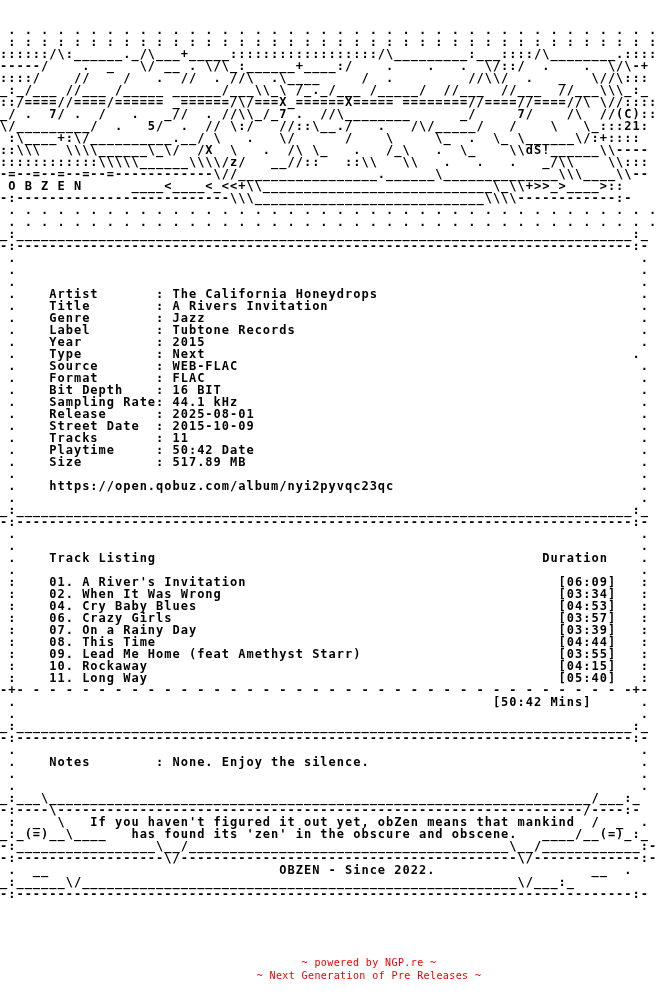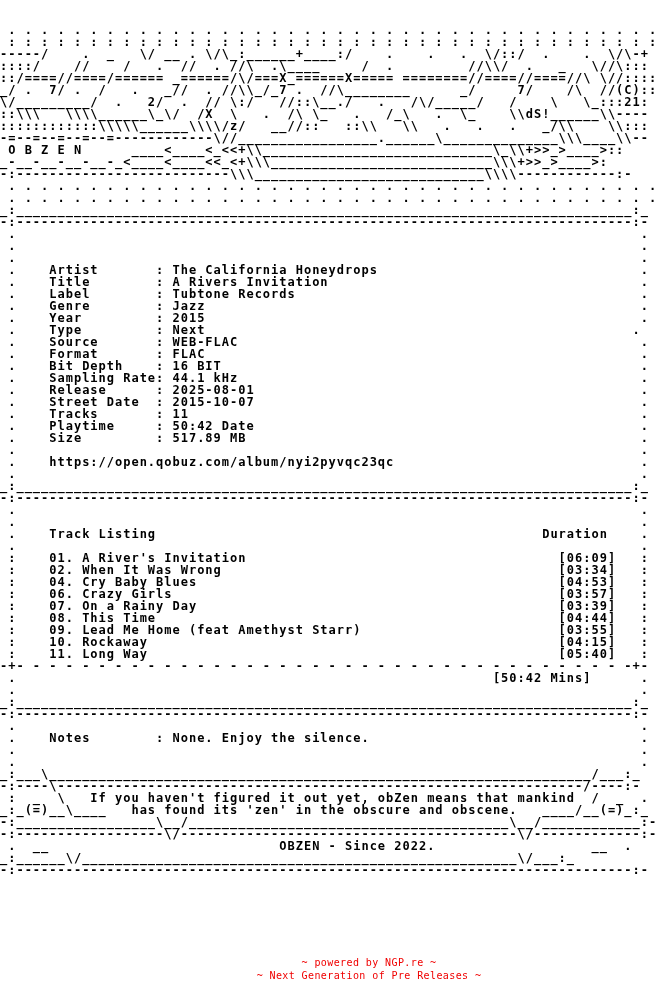--- a/index.html
+++ b/index.html
@@ -19,50 +19,52 @@
   #footer .fl{height:13px;line-height:13px;white-space:pre;}
 </style>
 </head>
 <body>
 
 <div id="nfo" style="color: rgb(0, 0, 0);">
     <div class="ln">&nbsp;</div>
     <div class="ln">&nbsp;</div>
     <div class="ln"> . . . . . . . . . . . . . . . . . . . . . . . . . . . . . . . . . . . . . . . .</div>
     <div class="ln"> : : : : : : : : : : : : : : : : : : : : : : : : : : : : : : : : : : : : : : : :</div>
+    <div class="ln">::::::/\:______._/\___+_____::::::::::::::::::/\_________:___::::/\________.::::</div>
     <div class="ln">-----/    .  _   \/ __ . \/\_:______+____:/    .    .   .  \/::/  .    .  \/\-+</div>
     <div class="ln">::::/    //    /   .  //  . //\  .\____     /  .         //\\/  .   _   \//\:::</div>
+    <div class="ln">_:_/___ //___ /_____ ______/___\\_\ /_._/___ /_____/  //___  //___  //___\\\_:_</div>
     <div class="ln">::/====//====/====== _======/\/===X_======X===== ========//====//====//\ \//::::</div>
     <div class="ln">_/ .  7/ .  /   .   _//  . //\\_/_7 .  //\________      _/     7/    /\  //(C)::</div>
-    <div class="ln">\/_________/  .   2/  .  // \:/   //::\__./   .   /\/_____/   /    \   \_:::21:</div>
+    <div class="ln">\/_________/  .   5/  .  // \:/   //::\__./   .   /\/_____/   /    \   \_:::21:</div>
+    <div class="ln"> :\____+:\/__________.__/ \   .   \/      /    \     \_  .  \_ \______\/:+:::: </div>
     <div class="ln">::\\\   \\\\______\_\/  /X  \   .  /\ \_   .   /_\   .  \_    \\dS!______\\----</div>
     <div class="ln">::::::::::::\\\\\______\\\\/z/   __//::   ::\\   \\   .   .   .   _/\\    \\:::</div>
     <div class="ln">-=--=--=--=--=------------\//_________________.______\______________\\\____\\--</div>
     <div class="ln"> O B Z E N      ____&lt;____&lt;_&lt;&lt;+\\____________________________\_\\+&gt;&gt;_&gt;____&gt;::   </div>
-    <div class="ln">_-__-__-__-__-_&lt;____&lt;____&lt;&lt;_&lt;+\\\___________________________\\\+&gt;&gt;_&gt;____&gt;:     </div>
     <div class="ln">-:--------------------------\\\____________________________\\\\------------:-  </div>
     <div class="ln"> . . . . . . . . . . . . . . . . . . . . . . . . . . . . . . . . . . . . . . . .</div>
     <div class="ln"> . . . . . . . . . . . . . . . . . . . . . . . . . . . . . . . . . . . . . . . .</div>
     <div class="ln">_:___________________________________________________________________________:_</div>
     <div class="ln">-:---------------------------------------------------------------------------:-</div>
     <div class="ln"> .                                                                            .</div>
     <div class="ln"> .                                                                            .</div>
     <div class="ln"> .                                                                            .</div>
     <div class="ln"> .    Artist       : The California Honeydrops                                .</div>
     <div class="ln"> .    Title        : A Rivers Invitation                                      .</div>
+    <div class="ln"> .    Genre        : Jazz                                                     .</div>
     <div class="ln"> .    Label        : Tubtone Records                                          .</div>
-    <div class="ln"> .    Genre        : Jazz                                                     .</div>
     <div class="ln"> .    Year         : 2015                                                     .</div>
     <div class="ln"> .    Type         : Next                                                    .</div>
     <div class="ln"> .    Source       : WEB-FLAC                                                 .</div>
     <div class="ln"> .    Format       : FLAC                                                     .</div>
     <div class="ln"> .    Bit Depth    : 16 BIT                                                   .</div>
     <div class="ln"> .    Sampling Rate: 44.1 kHz                                                 .</div>
     <div class="ln"> .    Release      : 2025-08-01                                               .</div>
-    <div class="ln"> .    Street Date  : 2015-10-07                                               .</div>
+    <div class="ln"> .    Street Date  : 2015-10-09                                               .</div>
     <div class="ln"> .    Tracks       : 11                                                       .</div>
     <div class="ln"> .    Playtime     : 50:42 Date                                               .</div>
     <div class="ln"> .    Size         : 517.89 MB                                                .</div>
     <div class="ln"> .                                                                            .</div>
     <div class="ln"> .    https://open.qobuz.com/album/nyi2pyvqc23qc                              .</div>
     <div class="ln"> .                                                                            .</div>
     <div class="ln">_:___________________________________________________________________________:_</div>
     <div class="ln">-:---------------------------------------------------------------------------:-</div>
     <div class="ln"> .                                                                            .</div>
     <div class="ln"> .                                                                            .</div>

